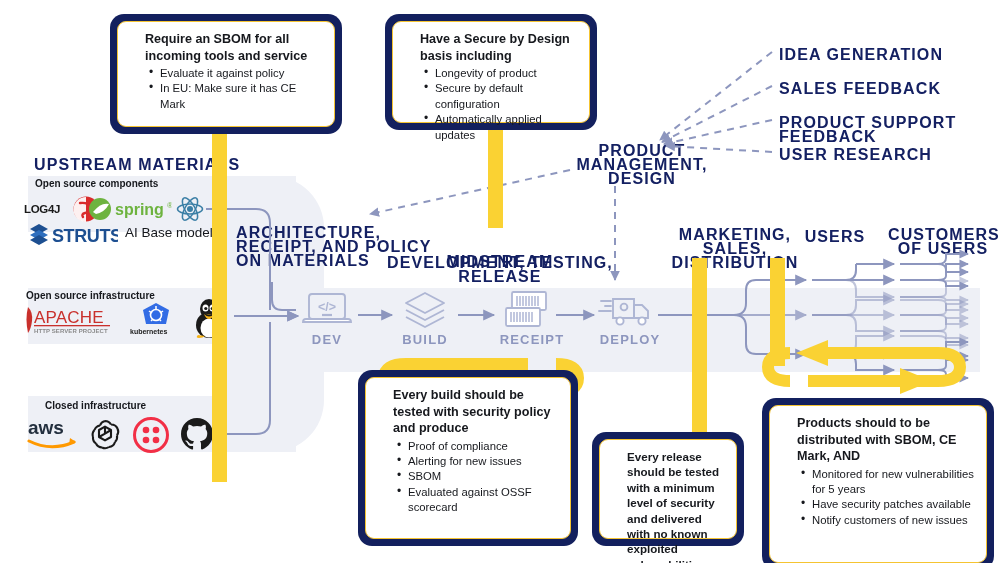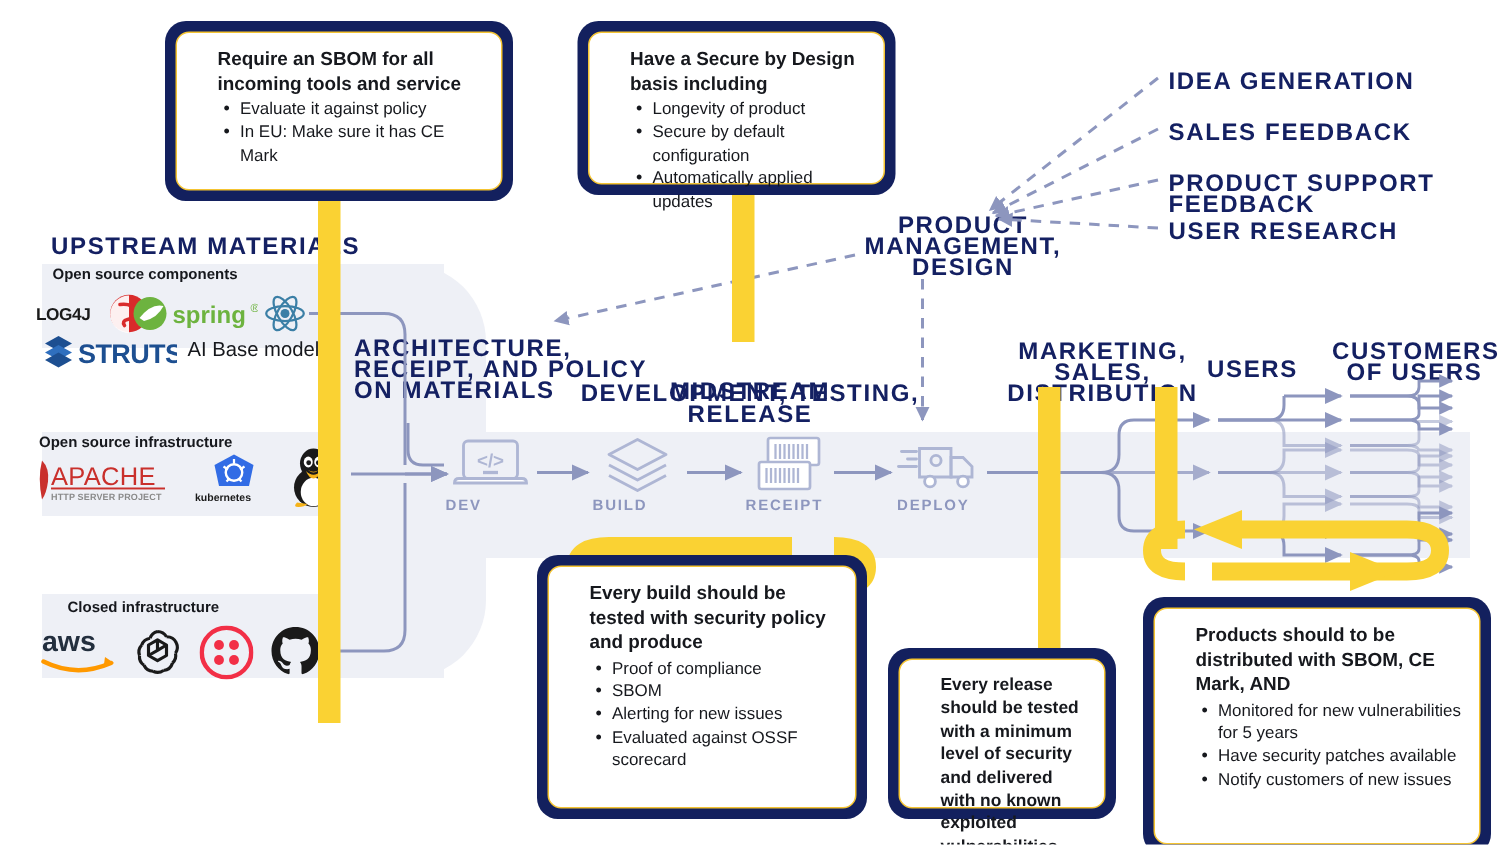--- a/index.html
+++ b/index.html
@@ -14,21 +14,21 @@
   
   .caps{position:absolute;color:#142062;font-weight:bold;
         font-size:16px;letter-spacing:1.1px;line-height:14px;
         text-transform:uppercase;}
   .caps.c{text-align:center;}
   .sublabel{position:absolute;color:#16181d;font-weight:bold;font-size:10px;}
   .plain{position:absolute;color:#16181d;font-size:13px;}
 
   
   .stagelab{position:absolute;color:#8d96be;font-weight:bold;
-            font-size:10px;letter-spacing:1.2px;}
+            font-size:13px;letter-spacing:1.2px;text-align:center;}
 
   
   .callout{position:absolute;background:#13205e;border-radius:14px;}
   .callout .inner{position:absolute;left:7px;top:7px;right:7px;bottom:7px;
       background:#ffffff;border:1.6px solid #f5c431;border-radius:9px;
       box-sizing:border-box;padding:9px 10px 6px 27px;}
   .callout h4{margin:0 0 2px 0;font-size:12.6px;line-height:16.5px;
       color:#16181d;font-weight:bold;}
   .callout ul{margin:1px 0 0 0;padding:0 0 0 13px;list-style:none;}
   .callout li{font-size:11.3px;line-height:15.4px;color:#16181d;
@@ -68,21 +68,21 @@
   <div class="caps c" style="left:380px;top:255px;width:240px;">MIDSTREAM</div>
   <div class="caps c" style="left:350px;top:256px;width:300px;">DEVELOPMENT, TESTING, RELEASE</div>
 
   <div class="caps c" style="left:572px;top:144px;width:140px;white-space:pre-line;">PRODUCT
 MANAGEMENT,
 DESIGN</div>
 
   <div class="caps c" style="left:650px;top:228px;width:170px;white-space:pre-line;">MARKETING, SALES,
 DISTRIBUTION</div>
 
-  <div class="caps c" style="left:795px;top:240px;width:80px;">USERS</div>
+  <div class="caps c" style="left:795px;top:230px;width:80px;">USERS</div>
 
   <div class="caps c" style="left:888px;top:228px;width:110px;white-space:pre-line;">CUSTOMERS
 OF USERS</div>
 
   <div class="sublabel" style="left:35px;top:178px;">Open source components</div>
   <div class="sublabel" style="left:26px;top:290px;">Open source infrastructure</div>
   <div class="sublabel" style="left:45px;top:400px;">Closed infrastructure</div>
 
   <div class="caps" style="left:779px;top:48px;">IDEA GENERATION</div>
   <div class="caps" style="left:779px;top:82px;">SALES FEEDBACK</div>
@@ -372,22 +372,22 @@
         <li>Automatically applied updates</li>
       </ul>
     </div>
   </div>
 
   <div class="callout" style="left:358px;top:370px;width:220px;height:176px;">
     <div class="inner">
       <h4>Every build should be tested with security policy and produce</h4>
       <ul>
         <li>Proof of compliance</li>
+        <li>Alerting for new issues</li>
         <li>SBOM</li>
-        <li>Alerting for new issues</li>
         <li>Evaluated against OSSF scorecard</li>
       </ul>
     </div>
   </div>
 
   <div class="callout narrow" style="left:592px;top:432px;width:152px;height:114px;">
     <div class="inner">
       <h4>Every release should be tested with a minimum level of security and delivered with no known exploited vulnerabilities</h4>
     </div>
   </div>

